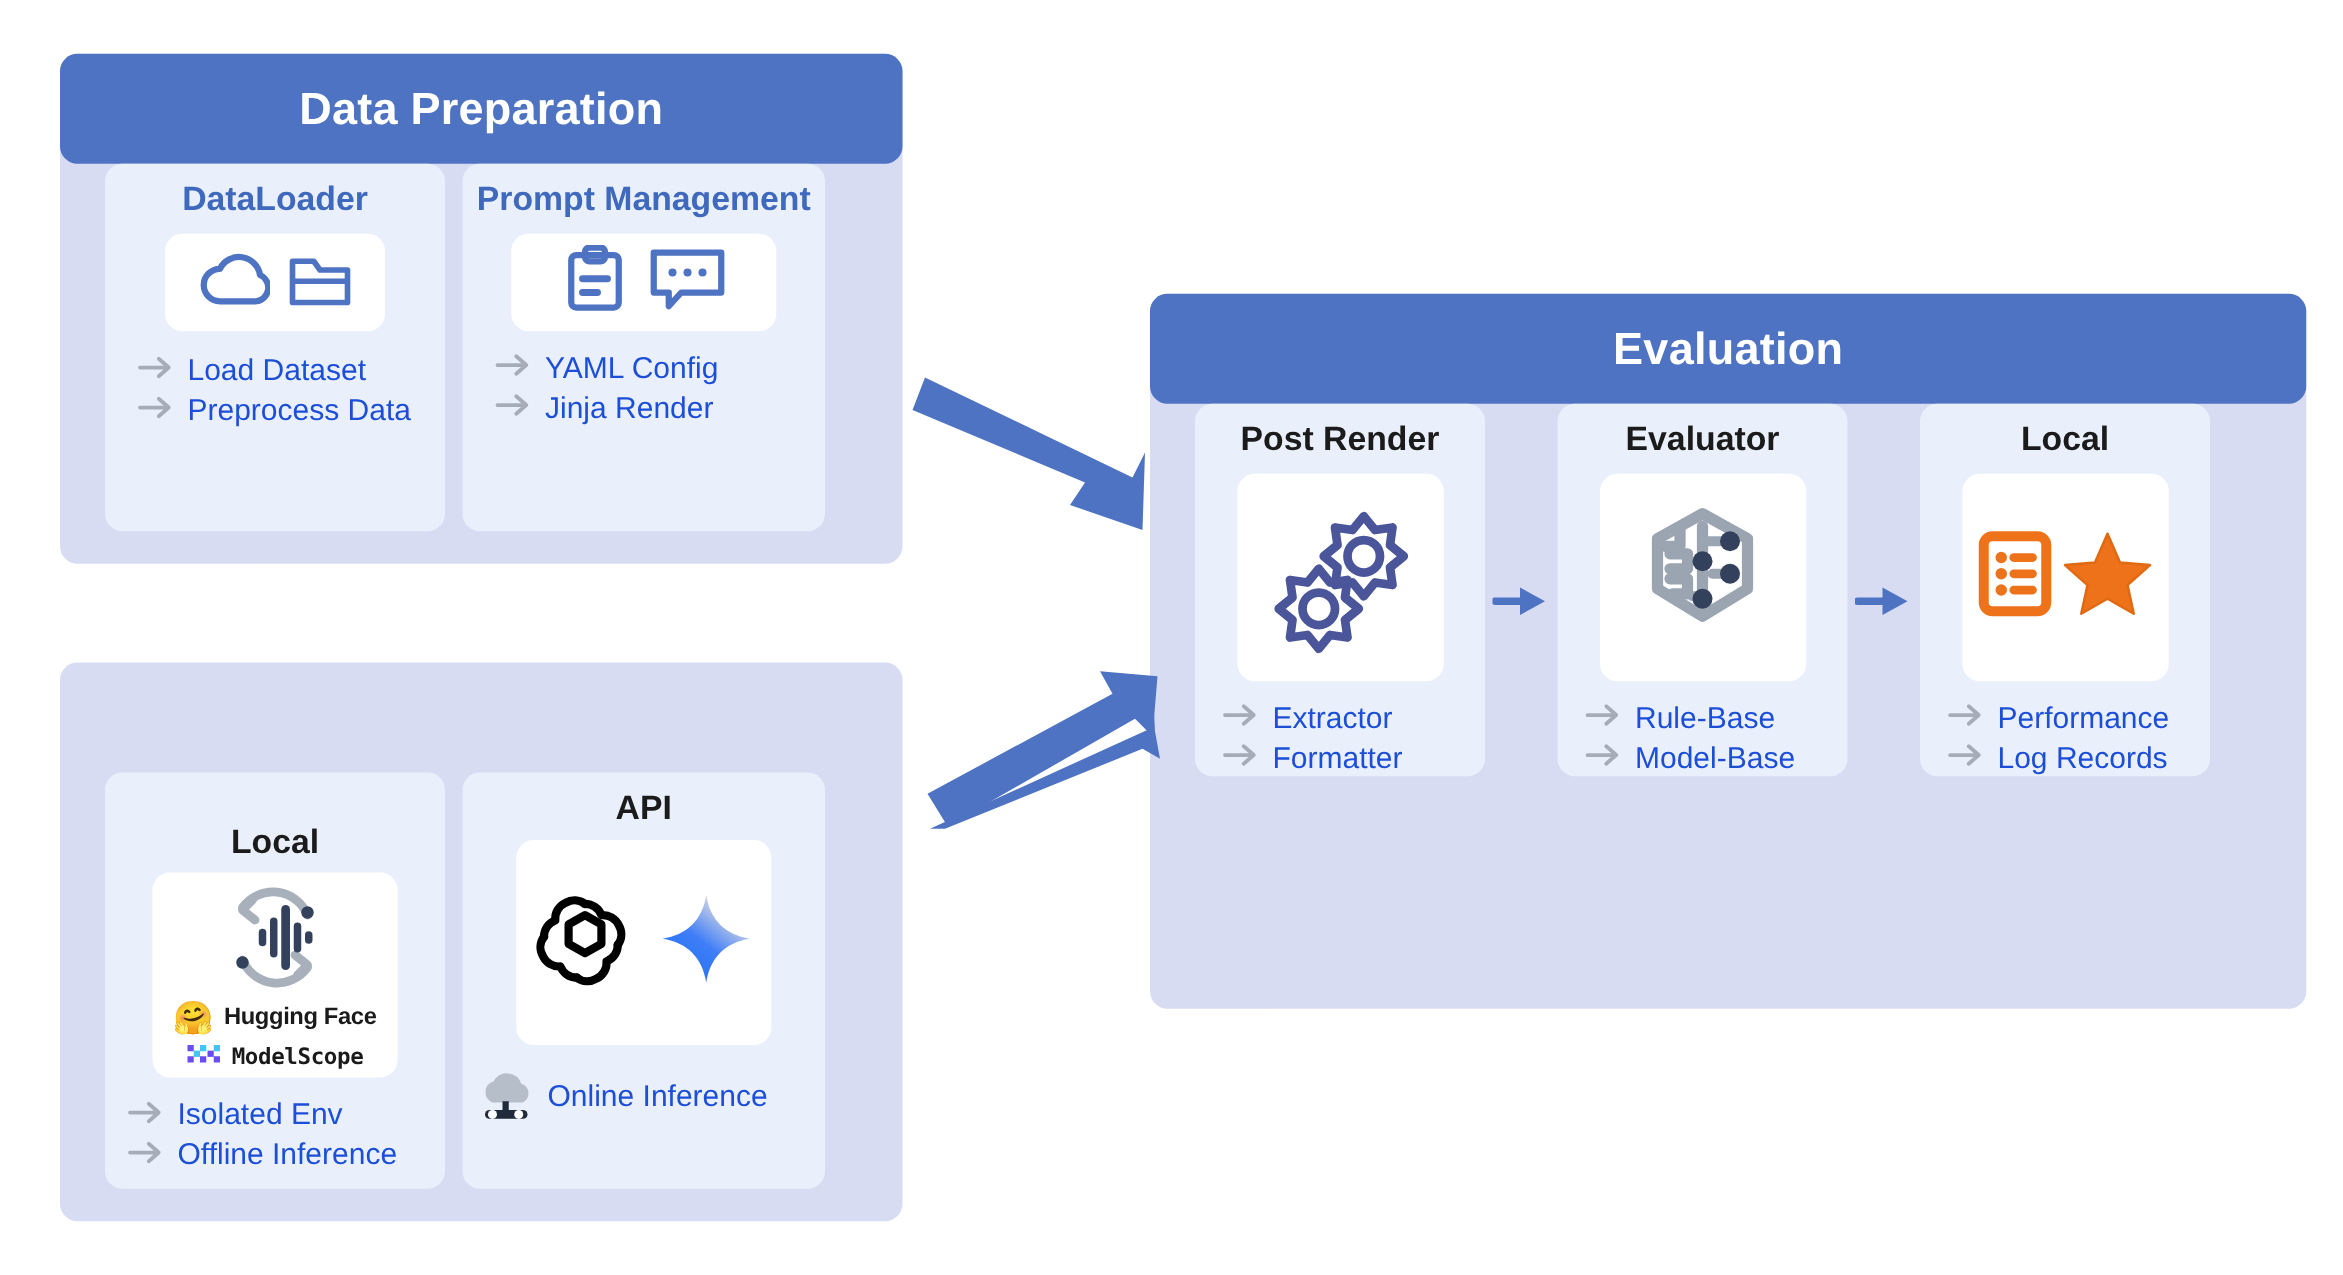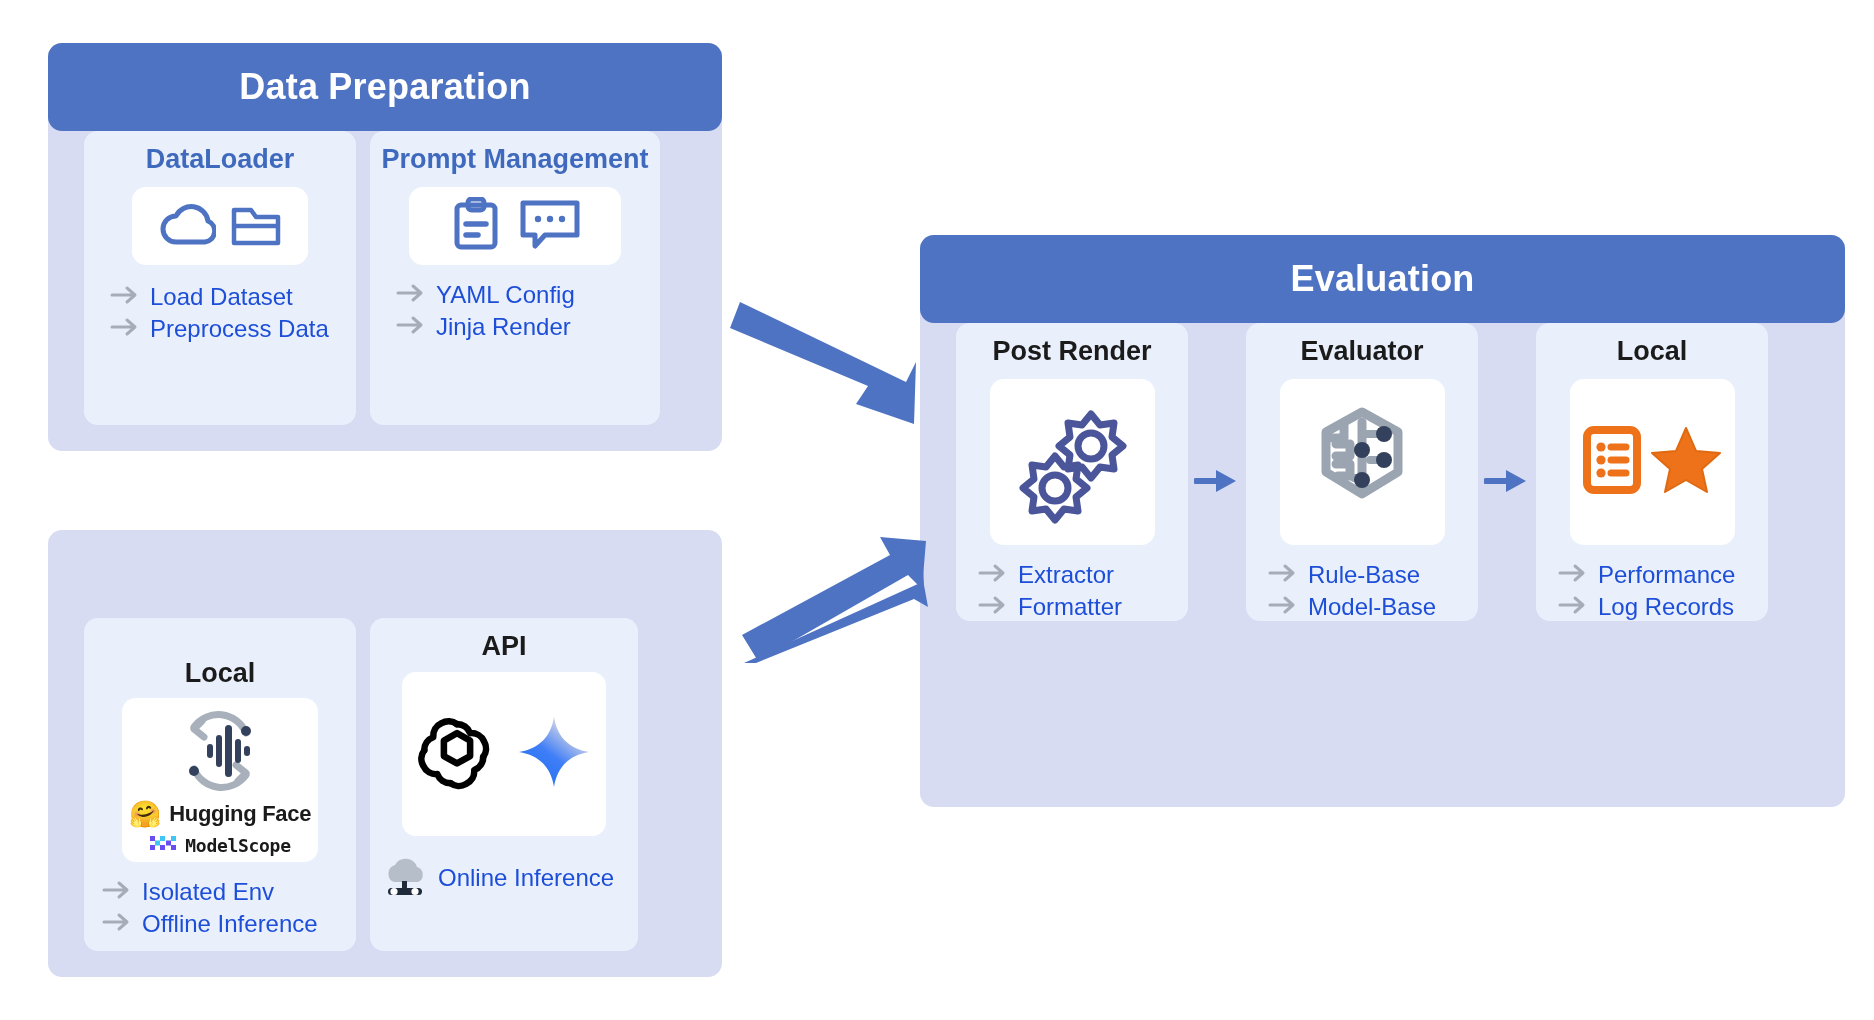--- a/index.html
+++ b/index.html
@@ -32,21 +32,21 @@
     background:#ffffff;border-radius:14px;
     display:flex;align-items:center;justify-content:center;
   }
   .bullets{display:flex;flex-direction:column;gap:4px;}
   .bullet{display:flex;align-items:center;gap:10px;}
   .bullet .b-text{color:#1d4ed8;font-size:24px;font-weight:normal;white-space:nowrap;}
   .bullet svg{flex:none;}
 
   
   .logo-row{display:flex;align-items:center;gap:8px;}
-  .logo-txt{font-size:22px;font-weight:bold;color:#1a1a1a;letter-spacing:-.3px;}
+  .logo-txt{font-size:19px;font-weight:bold;color:#1a1a1a;letter-spacing:-.3px;}
   .logo-txt.ms{font-family:"DejaVu Sans Mono", monospace;font-size:18px;}
 </style>
 </head>
 <body>
 
 <div class="stage">
 
   <div class="panel" style="left:48px;top:43px;width:674px;height:408px;">
     <div class="panel-header">Data Preparation</div>
     <div class="panel-body" style="top:88px;height:320px;padding:0 36px 26px 36px;gap:14px;box-sizing:border-box;">
@@ -182,21 +182,21 @@
             <span>
               <svg width="30" height="20" viewBox="0 0 30 20">
                   <path d="M2 10 h22 M17 3 l8 7 -8 7" fill="none" stroke="#a7adb8" stroke-width="3" stroke-linecap="round" stroke-linejoin="round"></path>
                 </svg>
             </span>
             <span class="b-text">Offline Inference</span>
           </div>
         </div>
       </div>
 
-      <div class="card" style="width:268px;padding:14px 0 0 0;">
+      <div class="card" style="width:290px;padding:14px 0 0 0;">
         <div class="card-title dark" style="margin-bottom:10px;">API</div>
         <div class="icon-plate" style="width:204px;height:164px;gap:18px;">
           <span>
             <svg width="82" height="82" viewBox="0 0 100 100">
               <g fill="none" stroke="#000000" stroke-width="8" stroke-linejoin="round" stroke-linecap="round">
                 <path d="M50 16 a17 17 0 0 1 16 11 a17 17 0 0 1 17 10 a17 17 0 0 1 -1 19"></path>
                 <path d="M82 56 a17 17 0 0 1 -11 16 a17 17 0 0 1 -10 17 a17 17 0 0 1 -19 -1"></path>
                 <path d="M42 88 a17 17 0 0 1 -16 -11 a17 17 0 0 1 -17 -10 a17 17 0 0 1 1 -19"></path>
                 <path d="M10 48 a17 17 0 0 1 11 -16 a17 17 0 0 1 10 -17 a17 17 0 0 1 19 1"></path>
                 <path d="M34 36 l16 -9 16 9 v19 l-16 9 -16 -9 Z"></path>

